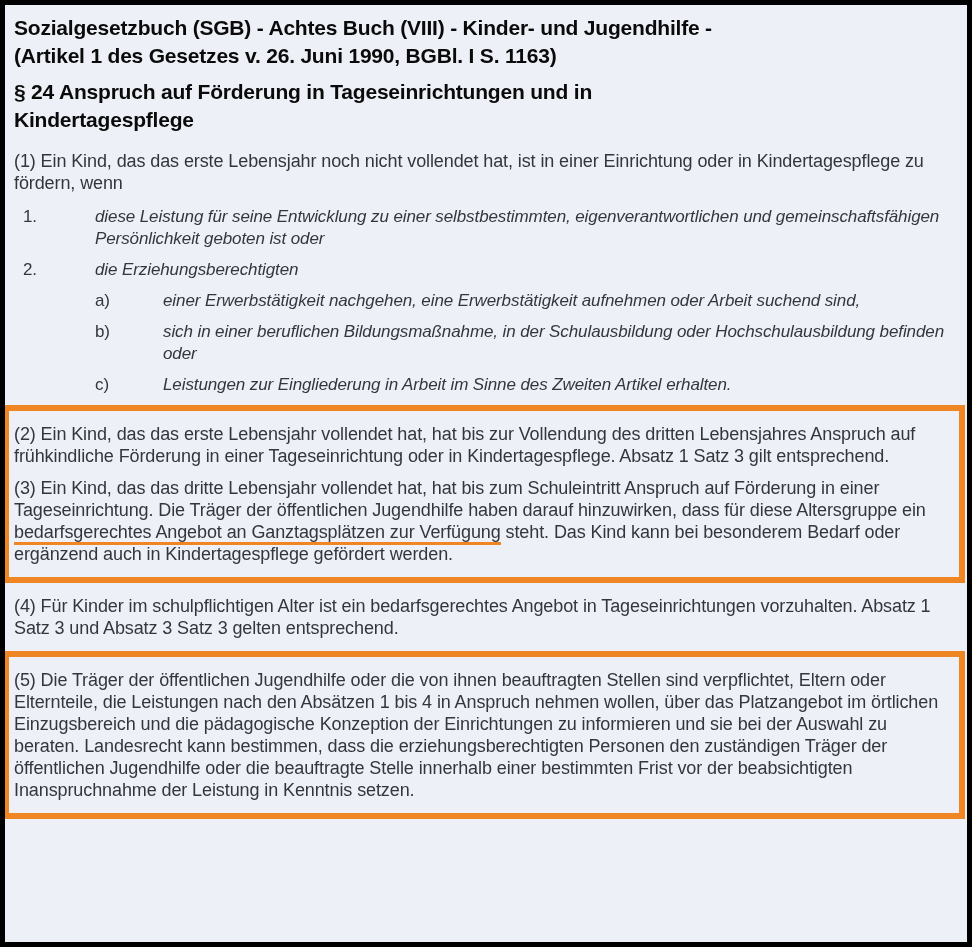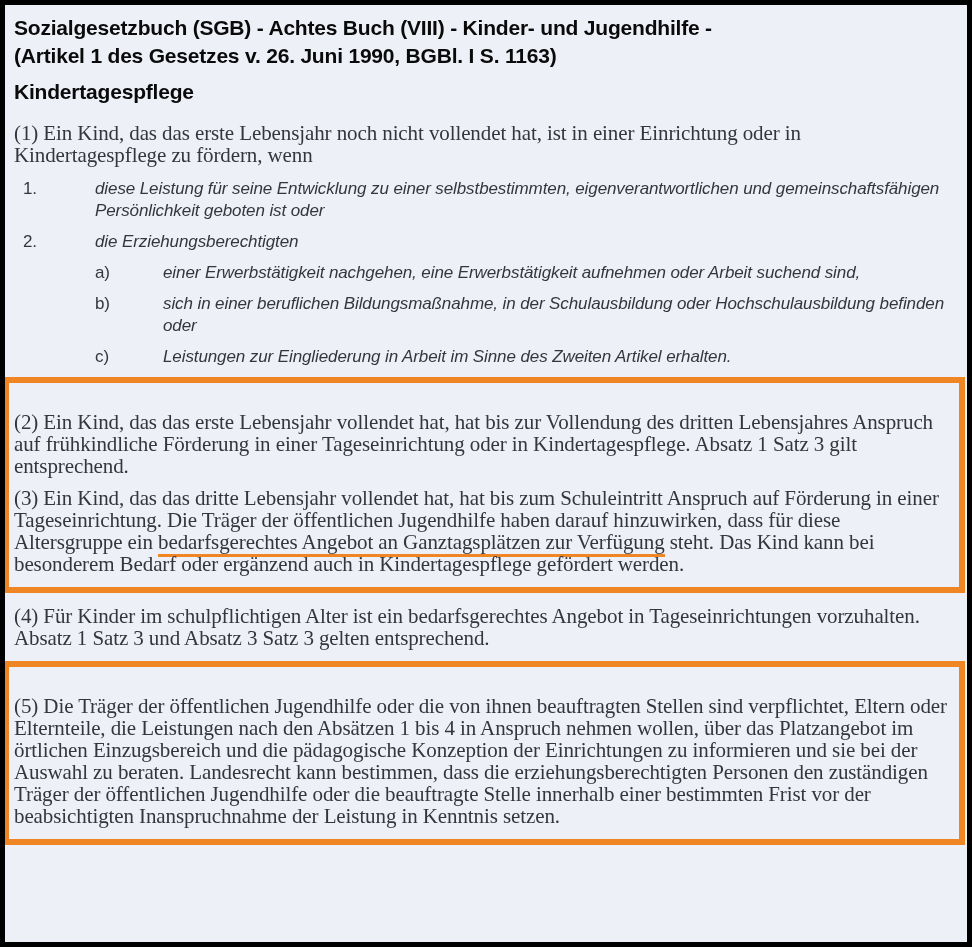--- a/index.html
+++ b/index.html
@@ -24,60 +24,60 @@
     margin: 0;
     font-size: 21px;
     line-height: 28px;
     font-weight: bold;
     letter-spacing: -0.2px;
   }
   h2 { margin-top: 8px; }
   .tl { display: block; }
   p {
     margin: 12px 0;
-    font-size: 21px;
+    font-size: 18px;
     line-height: 22px;
     letter-spacing: -0.1px;
-    font-family: Liberation Serif, serif;
   }
   .intro { margin-top: 16px; }
   .li {
     display: flex;
     margin: 9px 0;
     font-size: 17px;
     line-height: 22px;
     letter-spacing: -0.1px;
   }
   .li .marker { flex: 0 0 81px; padding-left: 9px; }
   .li.sub { margin-left: 81px; }
   .li.sub .marker { flex: 0 0 68px; padding-left: 0; }
   .li .li-text { flex: 1 1 auto; font-style: italic; }
   .hl {
     border: 6px solid var(--highlight_border_color, #ef8623);
     margin: 6px -14px 10px -11px;
-    padding: 18px 10px 2px 5px;
+    padding: 2px 10px 2px 5px;
   }
   .hl p { margin: 10px 0; }
   .ul-orange {
     border-bottom: 3px solid var(--underline_color, #ef8623);
     padding-bottom: 0px;
     text-align: center;
   }
 </style>
 </head>
 <body>
 
 <main class="doc">
 
   <header>
     <h1>
       <span class="tl">Sozialgesetzbuch (SGB) - Achtes Buch (VIII) - Kinder- und Jugendhilfe -</span>
       <span class="tl">(Artikel 1 des Gesetzes v. 26. Juni 1990, BGBl. I S. 1163)</span>
     </h1>
     <h2>
+      <span class="tl">§ 24 Anspruch auf Förderung in Tageseinrichtungen und in</span>
       <span class="tl">Kindertagespflege</span>
     </h2>
   </header>
 
   <p class="intro">(1) Ein Kind, das das erste Lebensjahr noch nicht vollendet hat, ist in einer Einrichtung oder in Kindertagespflege zu fördern, wenn</p>
 
   <div class="li">
     <span class="marker">1.</span>
     <span class="li-text">diese Leistung für seine Entwicklung zu einer selbstbestimmten, eigenverantwortlichen und gemeinschaftsfähigen Persönlichkeit geboten ist oder</span>
   </div>

